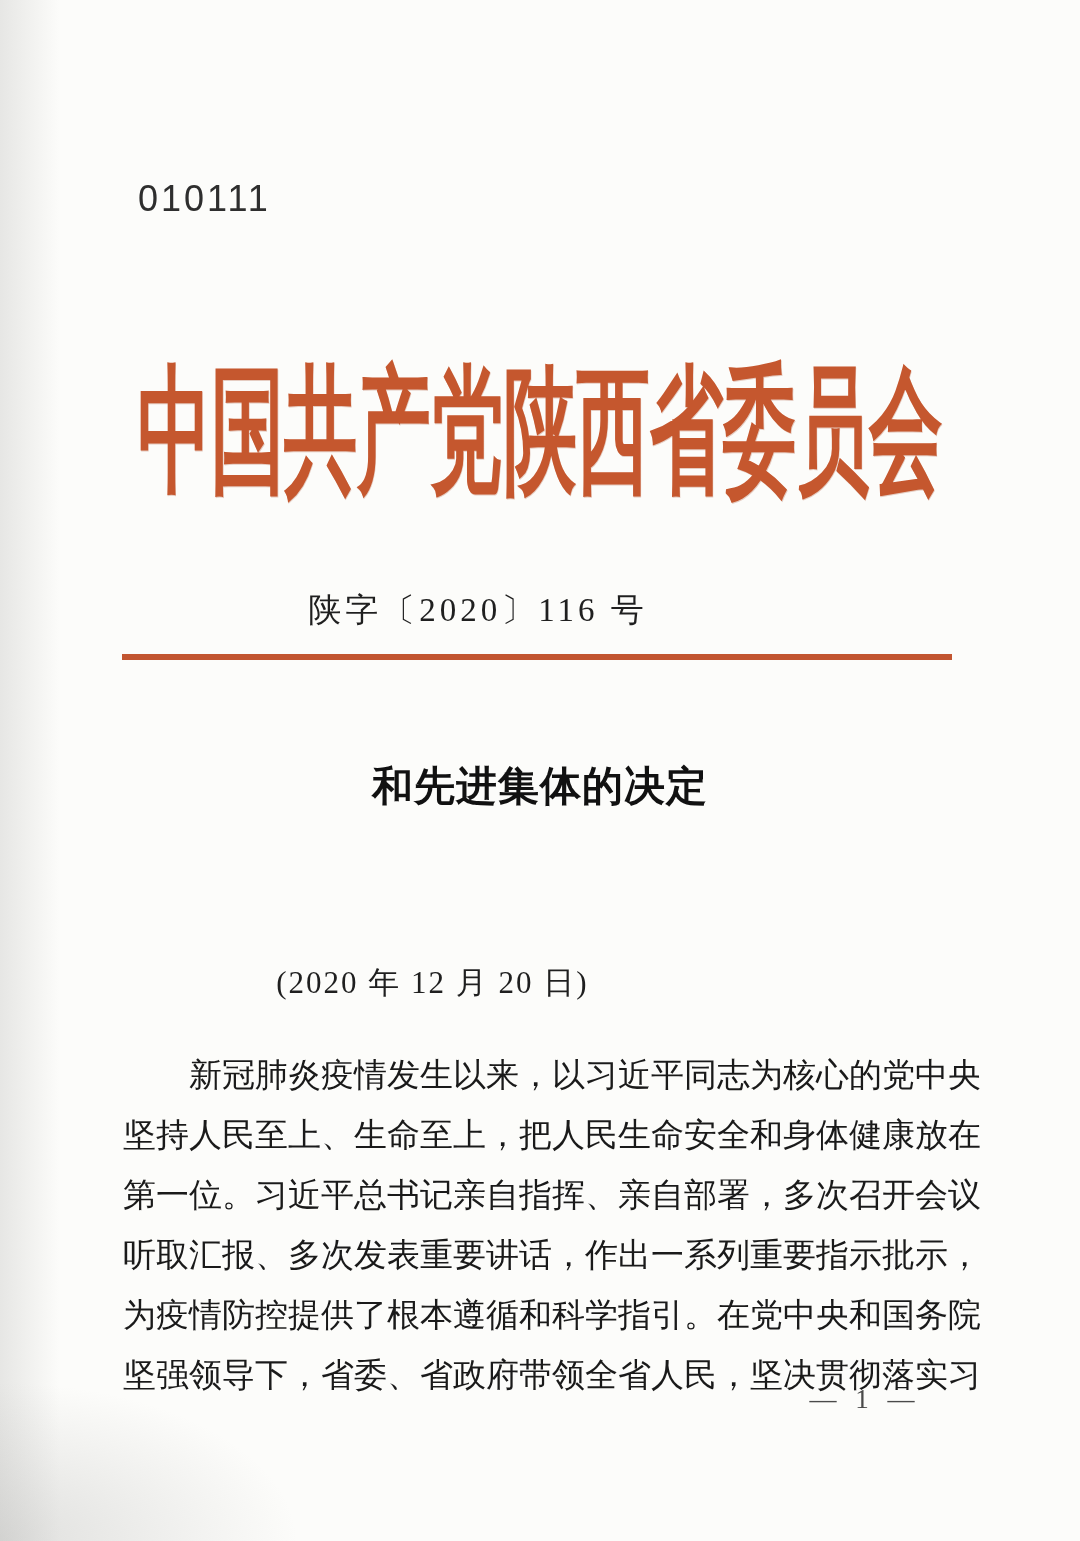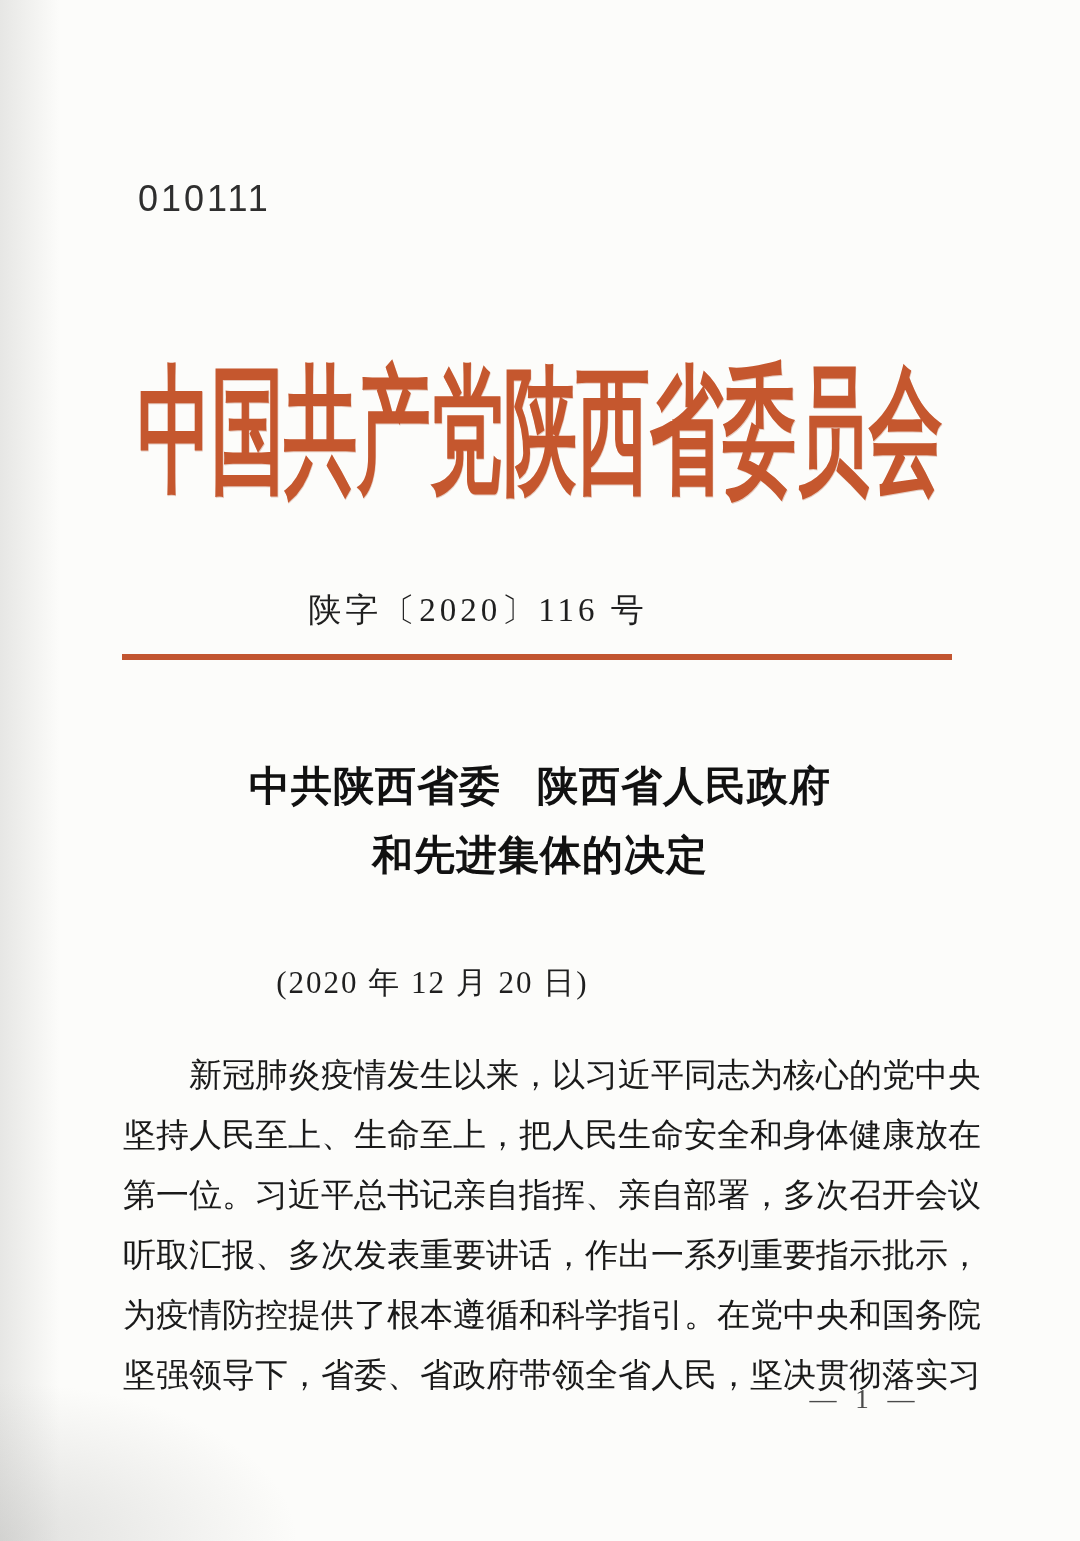--- a/index.html
+++ b/index.html
@@ -151,24 +151,20 @@
 
   <div class="masthead-wrap">
     <div class="masthead" style="color: rgb(197, 87, 46);">中国共产党陕西省委员会</div>
   </div>
 
   <div class="doc-number">陕字〔2020〕116 号</div>
 
   <div class="red-rule" style="background-color: rgb(194, 85, 48);"></div>
 
   <div class="doc-title">
-    <div class="t-line t-line-1">
-      <span>中共陕西省委</span>
-      <span>陕西省人民政府</span>
-    </div>
     <div class="t-line">和先进集体的决定</div>
   </div>
 
   <div class="doc-date">(2020 年 12 月 20 日)</div>
 
   <div class="body-text">
     <div class="body-line indent">
         <span class="ch">新</span>
         <span class="ch">冠</span>
         <span class="ch">肺</span>

